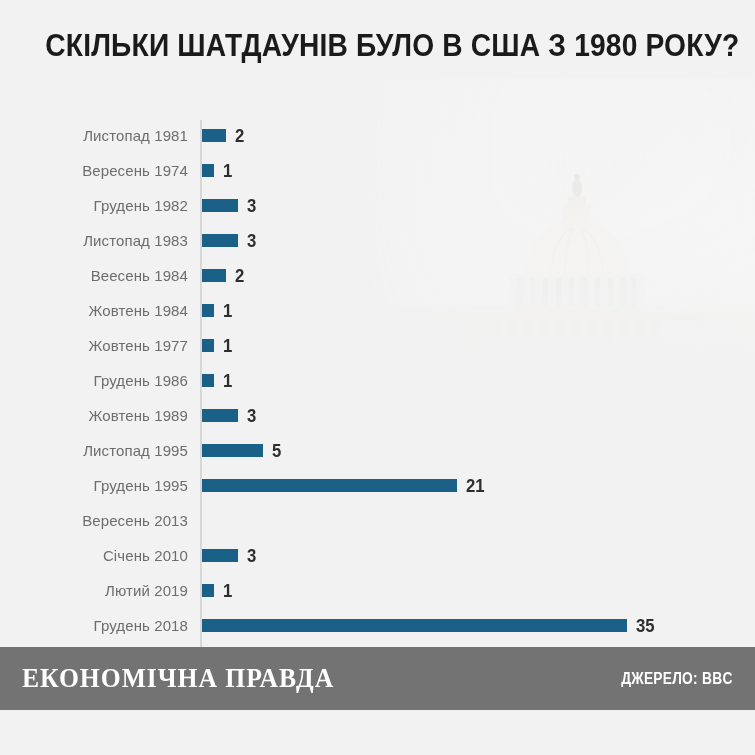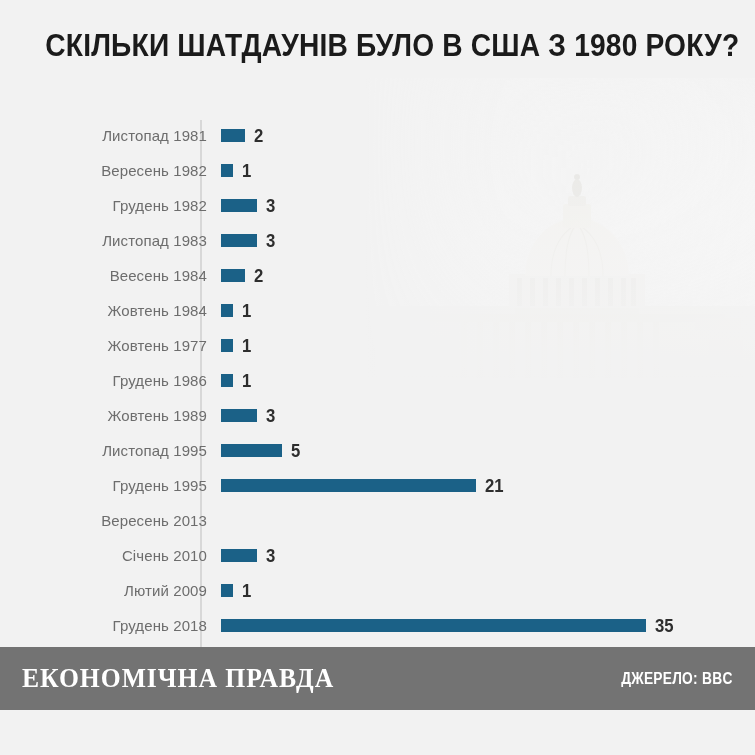--- a/index.html
+++ b/index.html
@@ -70,21 +70,20 @@
     width: 2px;
     height: 534px;
     background: #d8d8d8;
   }
 
   .row {
     position: relative;
     height: 35px;
     display: flex;
     align-items: center;
-    margin-left: 19px;
   }
 
   .row-label {
     position: absolute;
     left: 0;
     width: 188px;
     text-align: right;
     font-size: 15px;
     font-weight: 400;
     color: #6d6d6d;
@@ -243,21 +242,21 @@
     <div class="axis-line"></div>
     <div id="rows">
         <div class="row">
           <div class="row-label">Листопад 1981</div>
           <div class="bar-wrap">
             <div class="bar" style="width: 24.28px; background: rgb(27, 97, 135);"></div>
             <div class="bar-value">2</div>
           </div>
         </div>
         <div class="row">
-          <div class="row-label">Вересень 1982</div>
+          <div class="row-label">Вересень 1974</div>
           <div class="bar-wrap">
             <div class="bar" style="width: 12.14px; background: rgb(27, 97, 135);"></div>
             <div class="bar-value">1</div>
           </div>
         </div>
         <div class="row">
           <div class="row-label">Грудень 1982</div>
           <div class="bar-wrap">
             <div class="bar" style="width: 36.42px; background: rgb(27, 97, 135);"></div>
             <div class="bar-value">3</div>
@@ -323,21 +322,21 @@
           <div class="row-label">Вересень 2013</div>
         </div>
         <div class="row">
           <div class="row-label">Січень 2010</div>
           <div class="bar-wrap">
             <div class="bar" style="width: 36.42px; background: rgb(27, 97, 135);"></div>
             <div class="bar-value">3</div>
           </div>
         </div>
         <div class="row">
-          <div class="row-label">Лютий 2009</div>
+          <div class="row-label">Лютий 2019</div>
           <div class="bar-wrap">
             <div class="bar" style="width: 12.14px; background: rgb(27, 97, 135);"></div>
             <div class="bar-value">1</div>
           </div>
         </div>
         <div class="row">
           <div class="row-label">Грудень 2018</div>
           <div class="bar-wrap">
             <div class="bar" style="width: 424.9px; background: rgb(27, 97, 135);"></div>
             <div class="bar-value">35</div>

